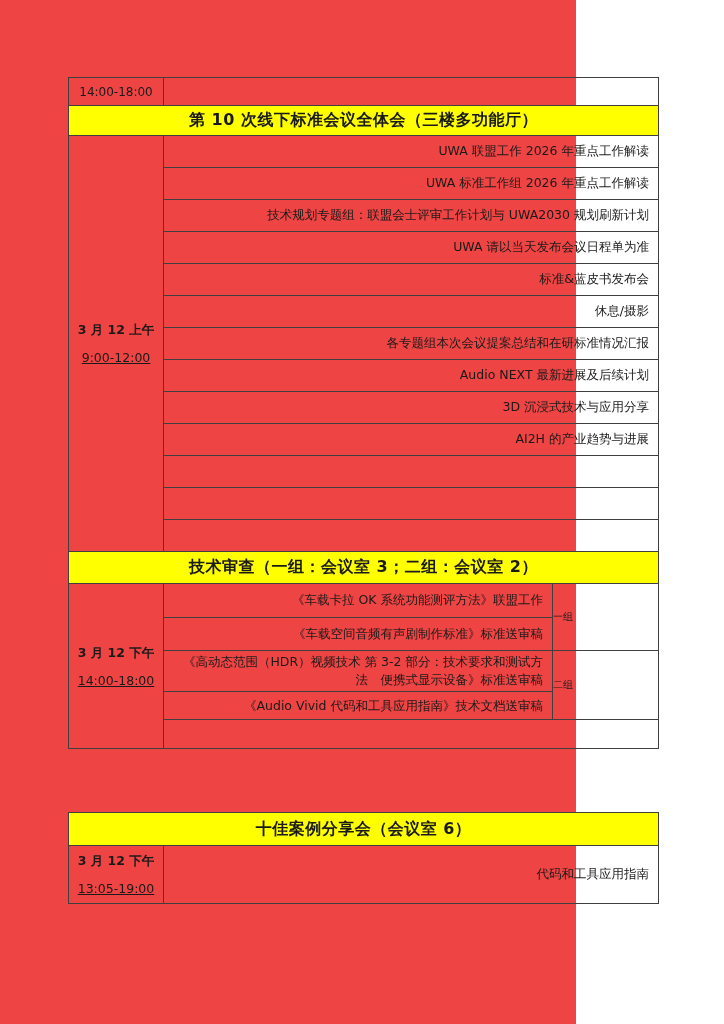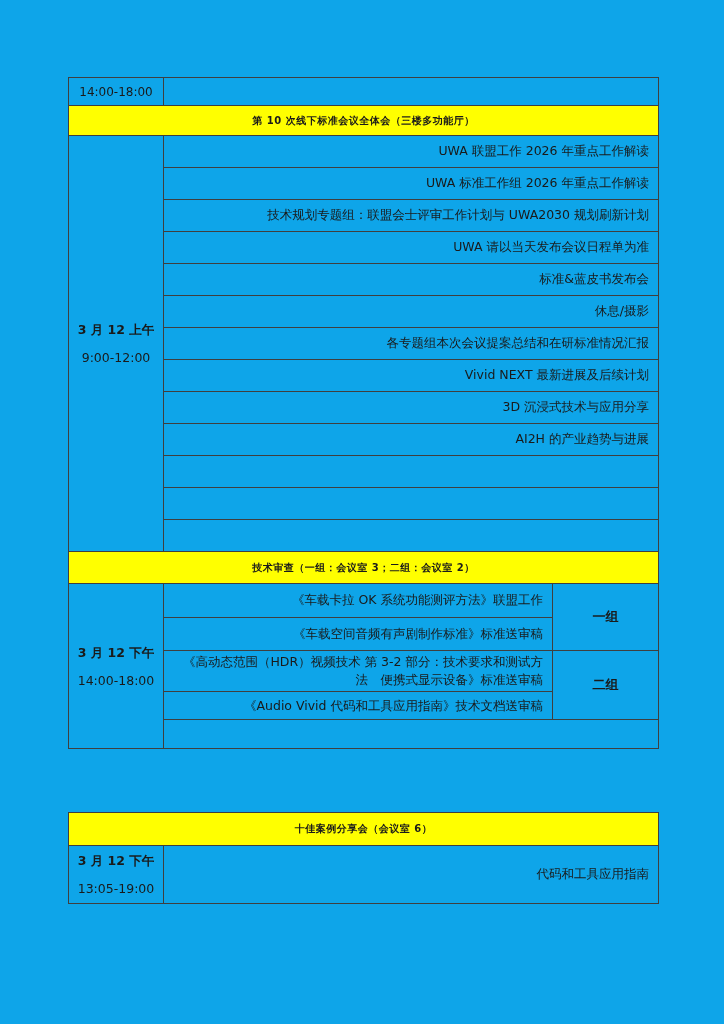--- a/index.html
+++ b/index.html
@@ -9,23 +9,23 @@
   }
   body {
     width: 724px;
     height: 1024px;
     font-family: "DejaVu Sans", "Liberation Sans", sans-serif;
     color: #1a1a1a;
     overflow: hidden;
   }
   .page {
     position: relative;
-    width: 724px;
+    width: 576px;
     height: 1024px;
-    background: #0ea5e9;
+    background: #ef4444;
   }
   table.sched {
     position: absolute;
     border-collapse: collapse;
     table-layout: fixed;
     width: 590px;
   }
   table.main  { left: 68px; top: 77px; }
   table.share { left: 68px; top: 812px; }
   td {
@@ -41,39 +41,39 @@
     line-height: 1.45;
   }
   .cell-time {
     text-align: center;
     font-size: 12px;
   }
   .row-yellow td {
     background: #FFFF00;
     font-weight: bold;
     text-align: center;
-    font-size: 10px;
+    font-size: 16px;
     letter-spacing: 0.5px;
   }
   .cell-date {
     text-align: center;
     font-size: 12.5px;
     margin-top: 40px;
   }
   .cell-date .date-line {
     font-weight: 600;
     margin-bottom: 11px;
   }
   .cell-date .time-line {
     font-weight: normal;
+    text-decoration: underline;
   }
   .cell-group {
-    text-align: center;
-    font-size: 13px;
-    font-weight: bold;
+    text-align: left;
+    font-size: 10px;
   }
   .footnote {
     position: absolute;
     left: 67px;
     top: 745px;
     width: 600px;
     font-size: 11.5px;
     letter-spacing: 1.8px;
     color: #1a1a1a;
     font-family: "DejaVu Serif", "Liberation Serif", serif;
@@ -120,21 +120,21 @@
     <tr style="height:32px">
       <td class="cell-item" colspan="2">标准&amp;蓝皮书发布会</td>
     </tr>
     <tr style="height:32px">
       <td class="cell-item" colspan="2">休息/摄影</td>
     </tr>
     <tr style="height:32px">
       <td class="cell-item" colspan="2">各专题组本次会议提案总结和在研标准情况汇报</td>
     </tr>
     <tr style="height:32px">
-      <td class="cell-item" colspan="2">Vivid NEXT 最新进展及后续计划</td>
+      <td class="cell-item" colspan="2">Audio NEXT 最新进展及后续计划</td>
     </tr>
     <tr style="height:32px">
       <td class="cell-item" colspan="2">3D 沉浸式技术与应用分享</td>
     </tr>
     <tr style="height:32px">
       <td class="cell-item" colspan="2">AI2H 的产业趋势与进展</td>
     </tr>
     <tr style="height:32px">
       <td class="cell-item" colspan="2"></td>
     </tr>

